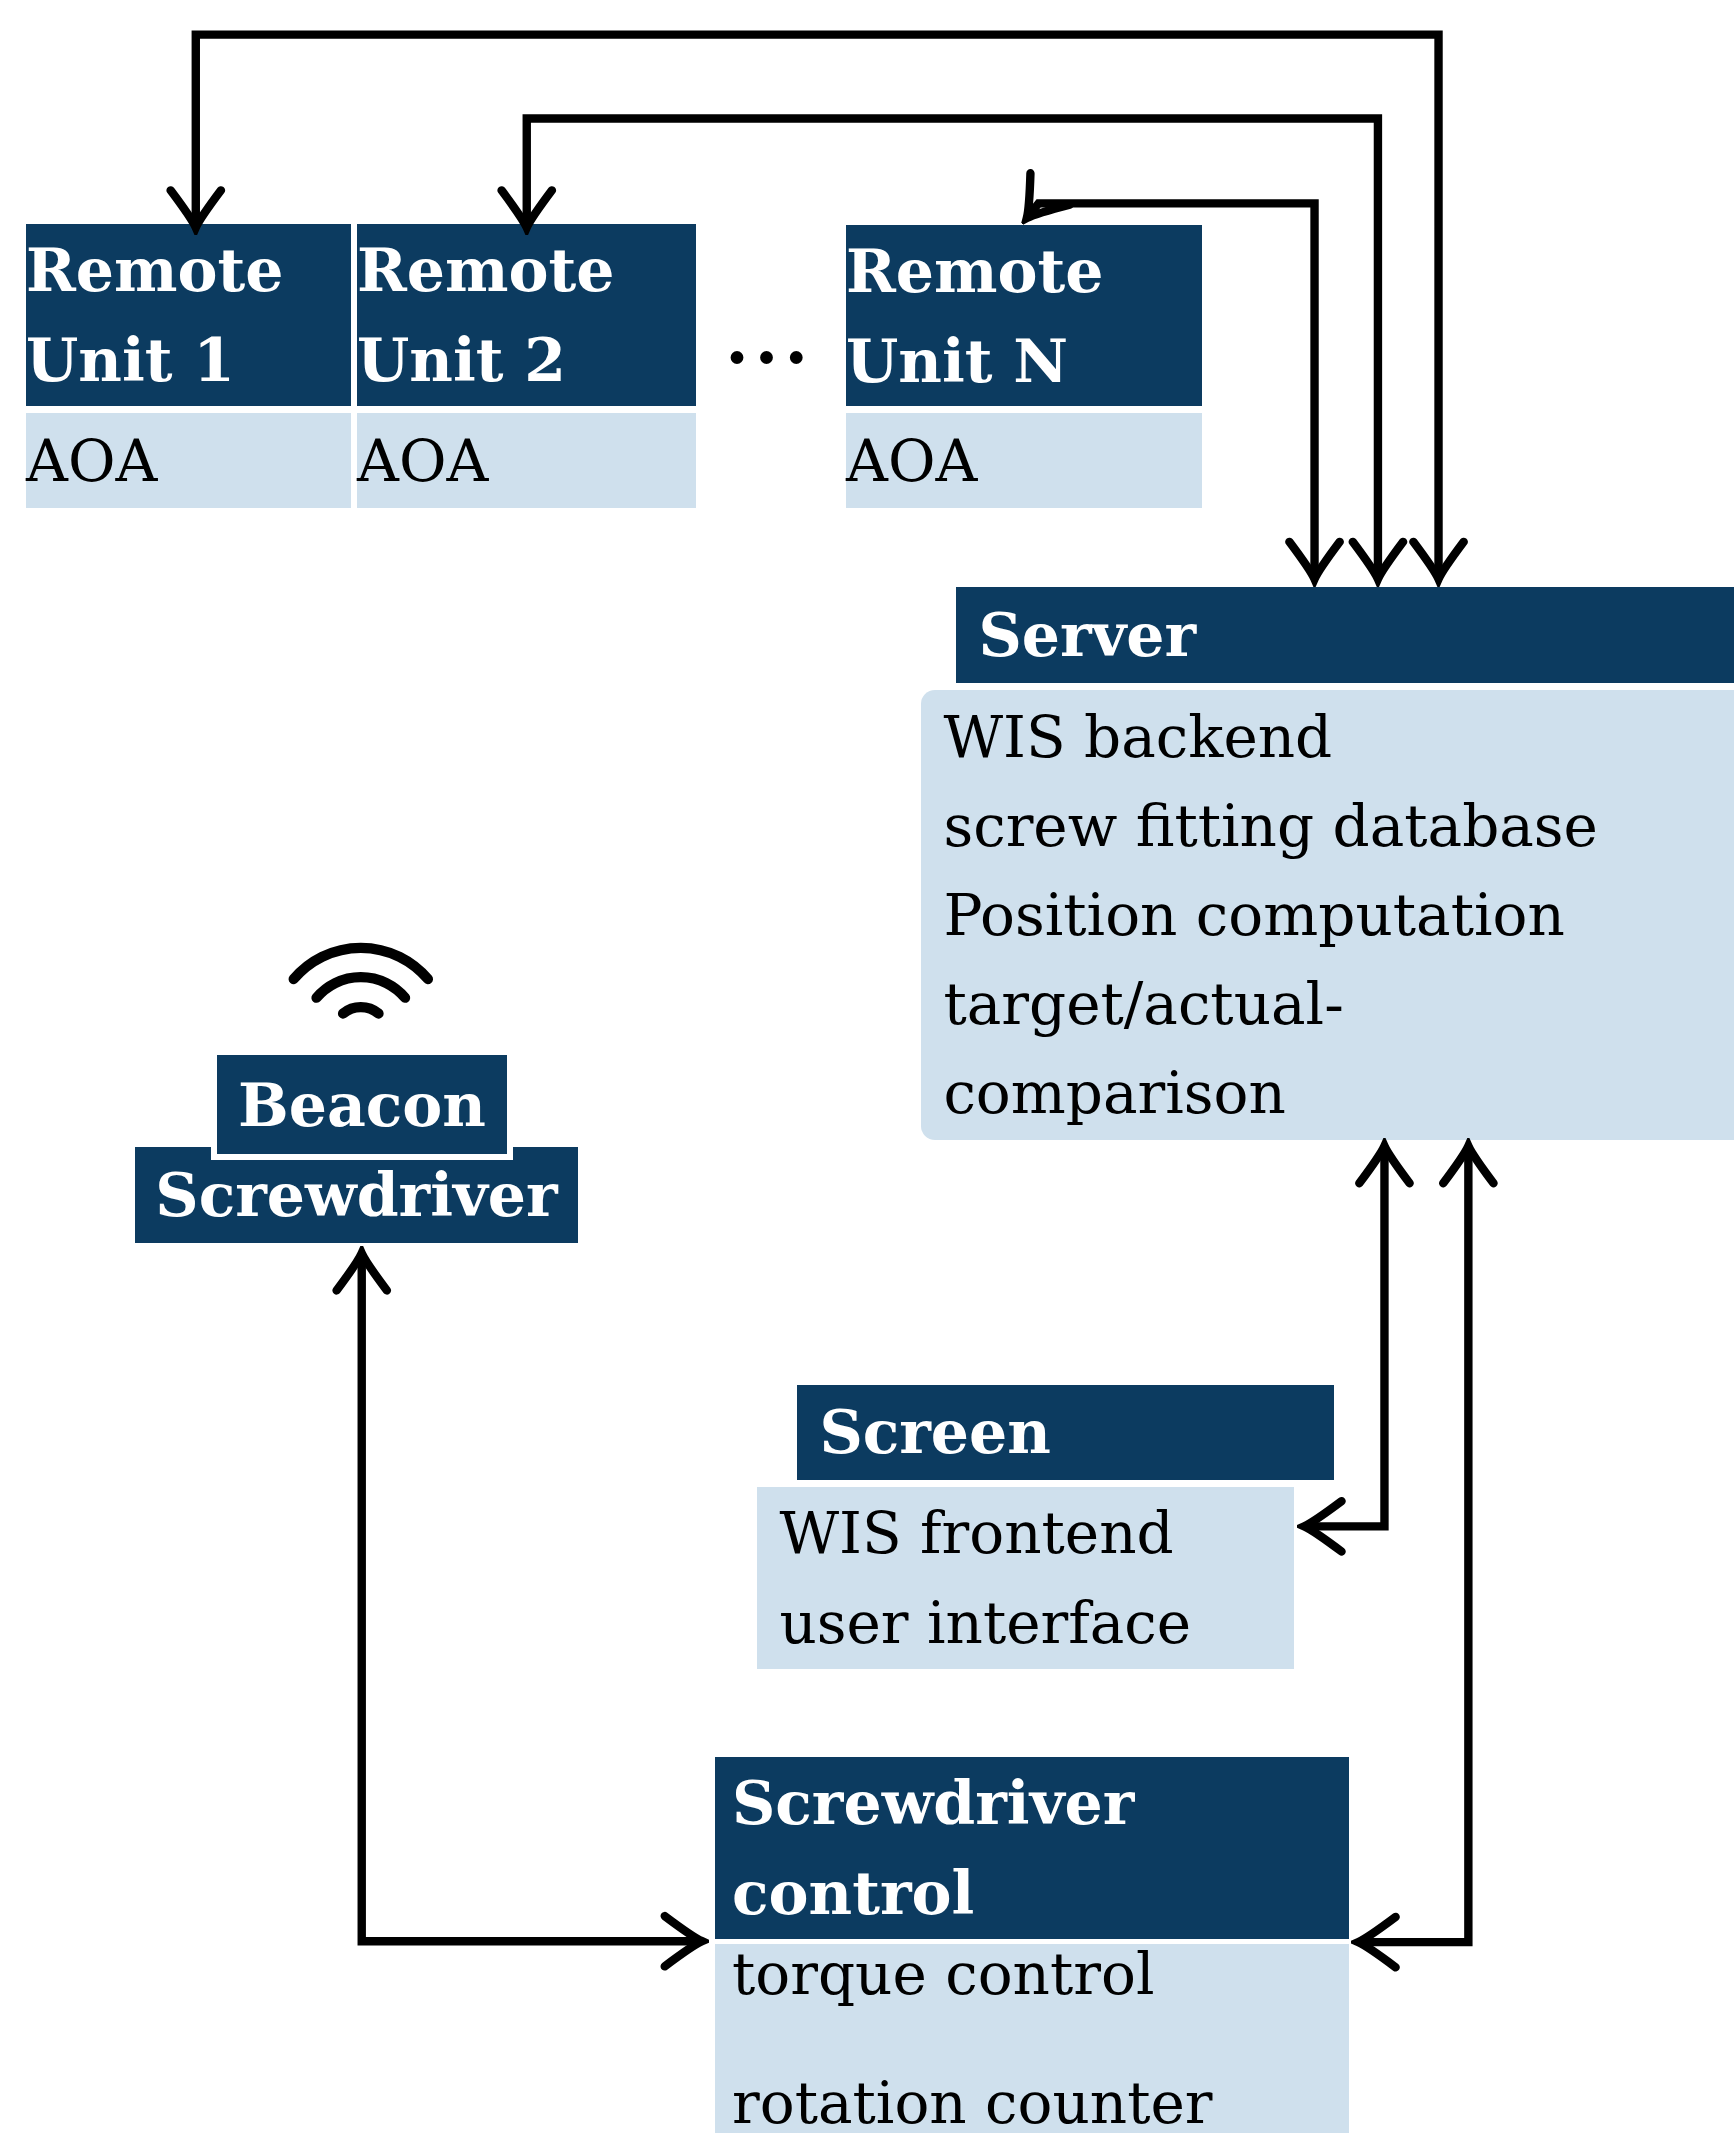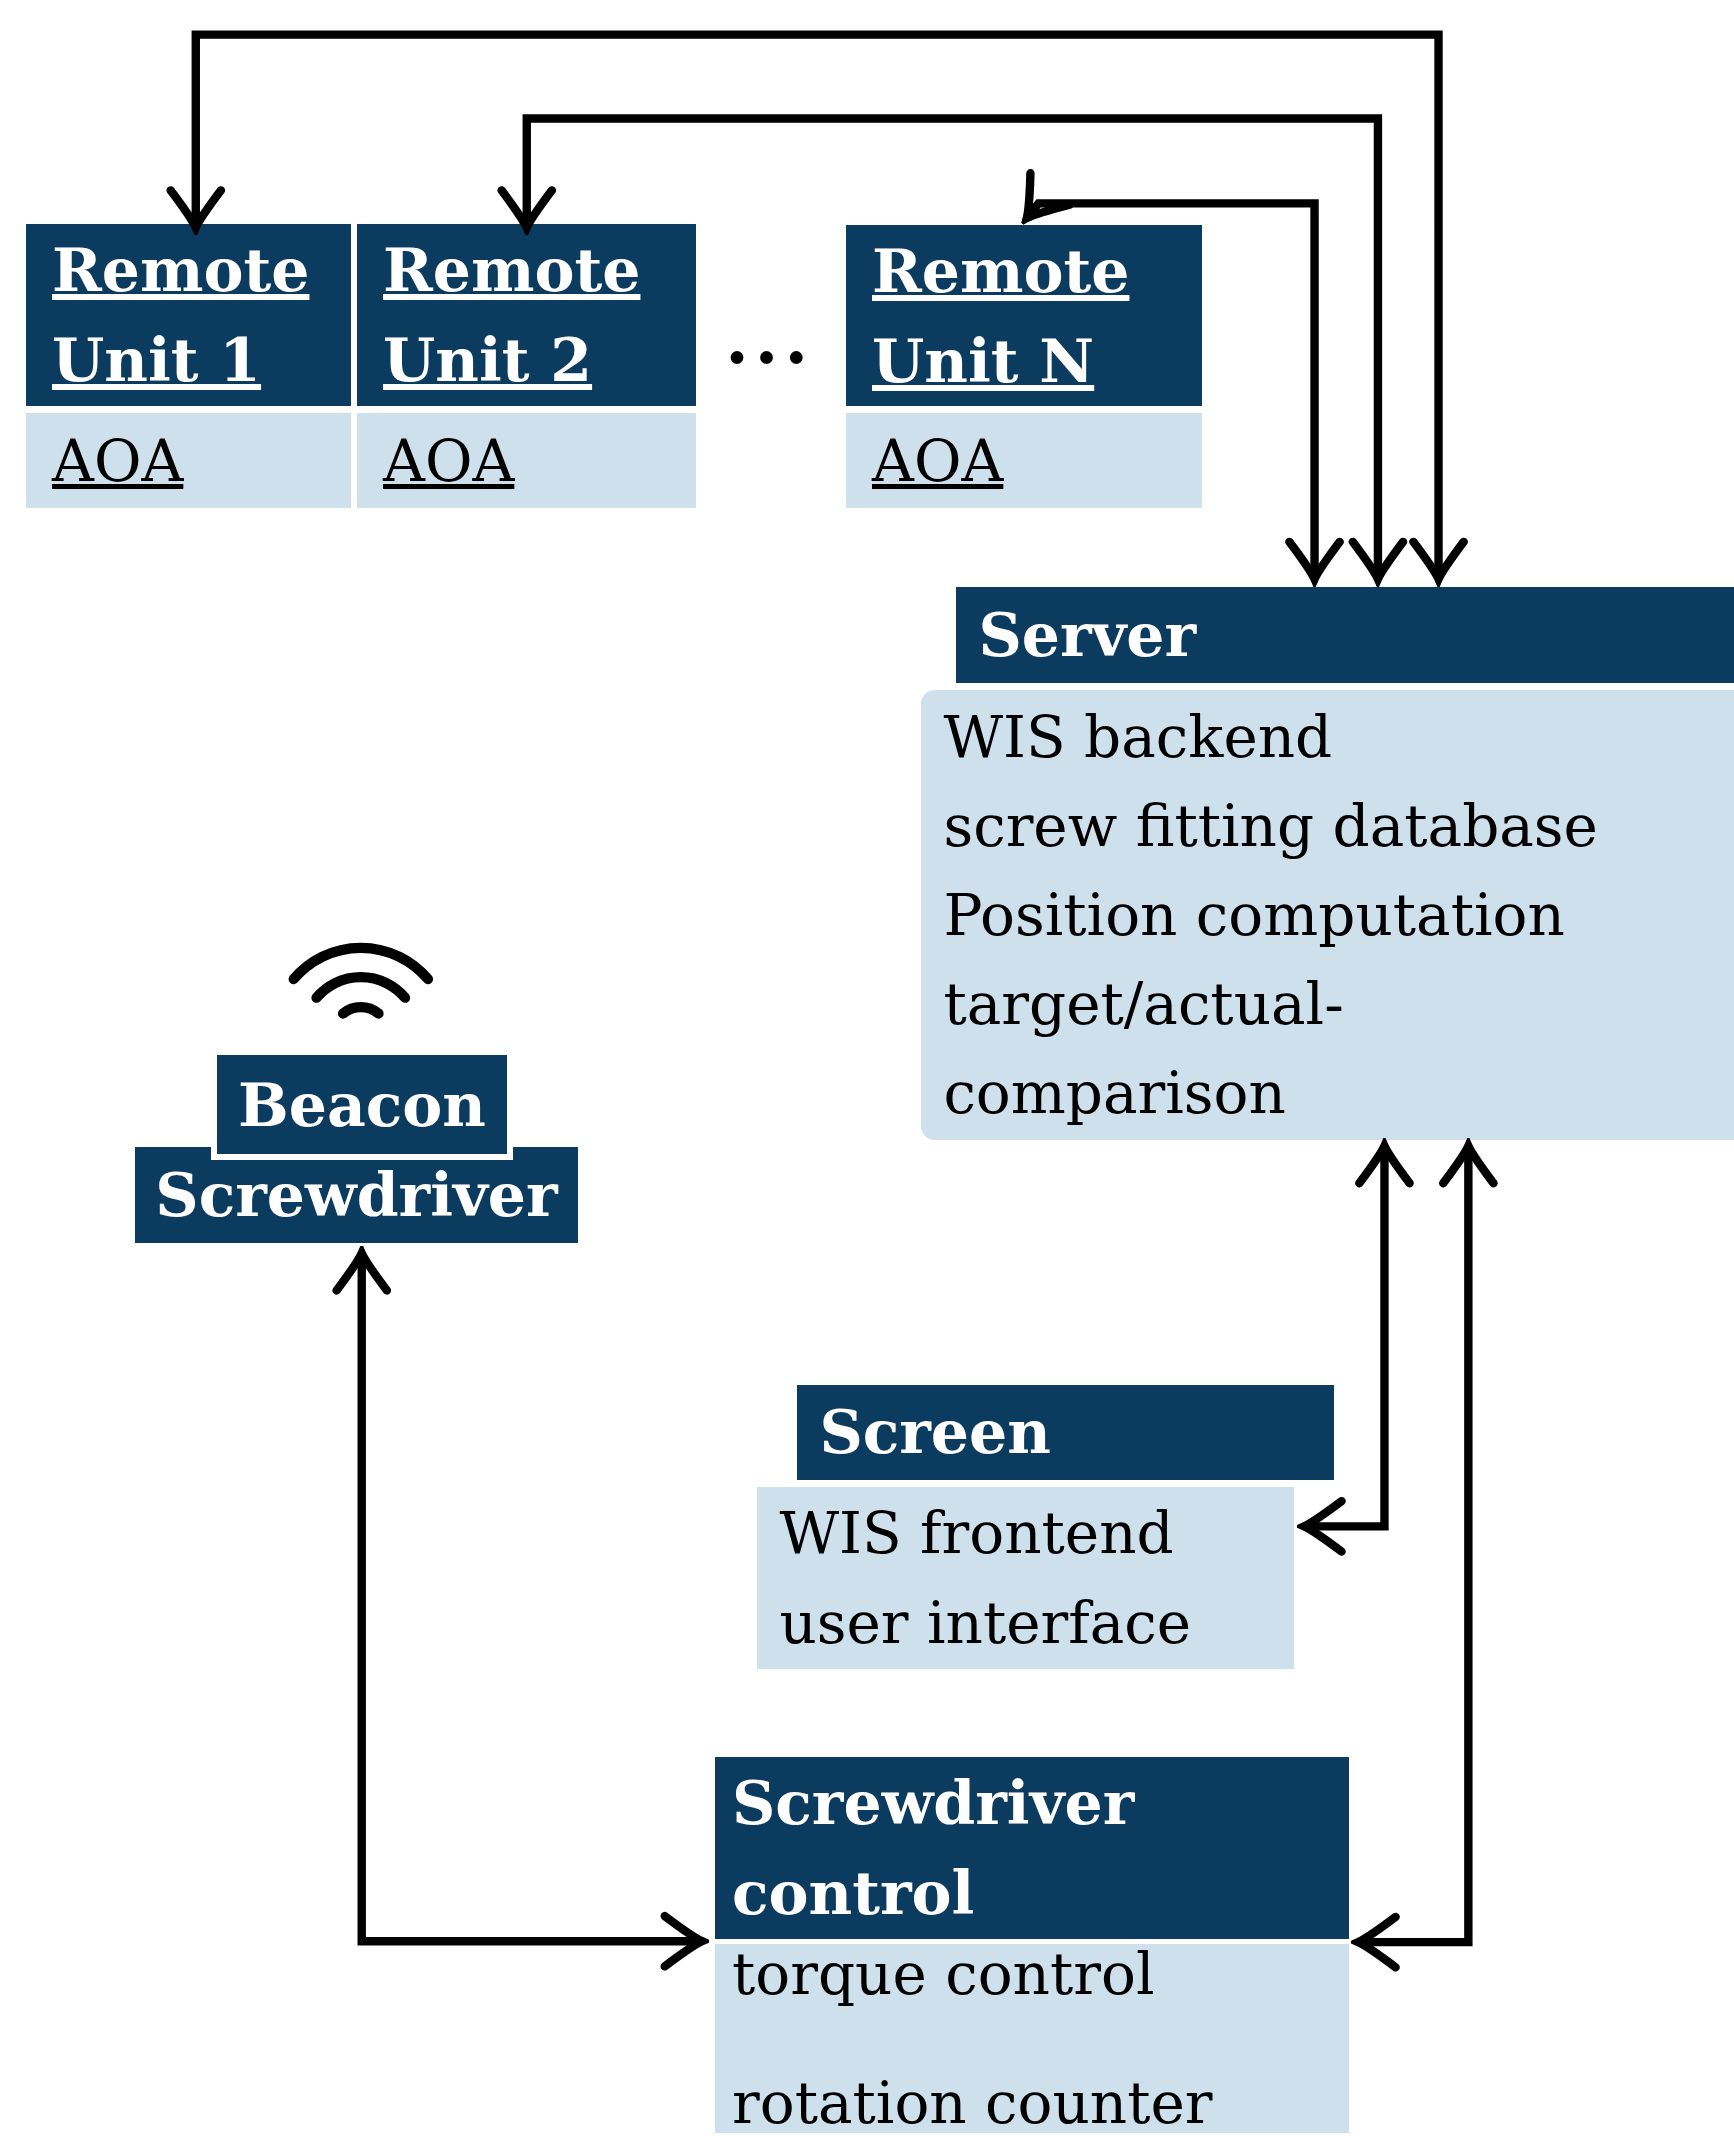--- a/index.html
+++ b/index.html
@@ -26,21 +26,21 @@
     line-height:90px;
     white-space:pre-line;
   }
   .bd{
     background:#cfe0ed;
     color:#000000;
     font-size:58px;
     line-height:90px;
     white-space:pre-line;
   }
-  .pad28{padding-left:26px;text-decoration:underline;}
+  .pad28{}
   .pad24{padding-left:22.4px;}
   .pad18{padding-left:17px;}
   .center{text-align:center;}
   .line{line-height:89px;}
   #ellipsis{
     position:absolute;
     left:725px;top:304px;
     font-size:69px;
     font-weight:bold;
     line-height:69px;

